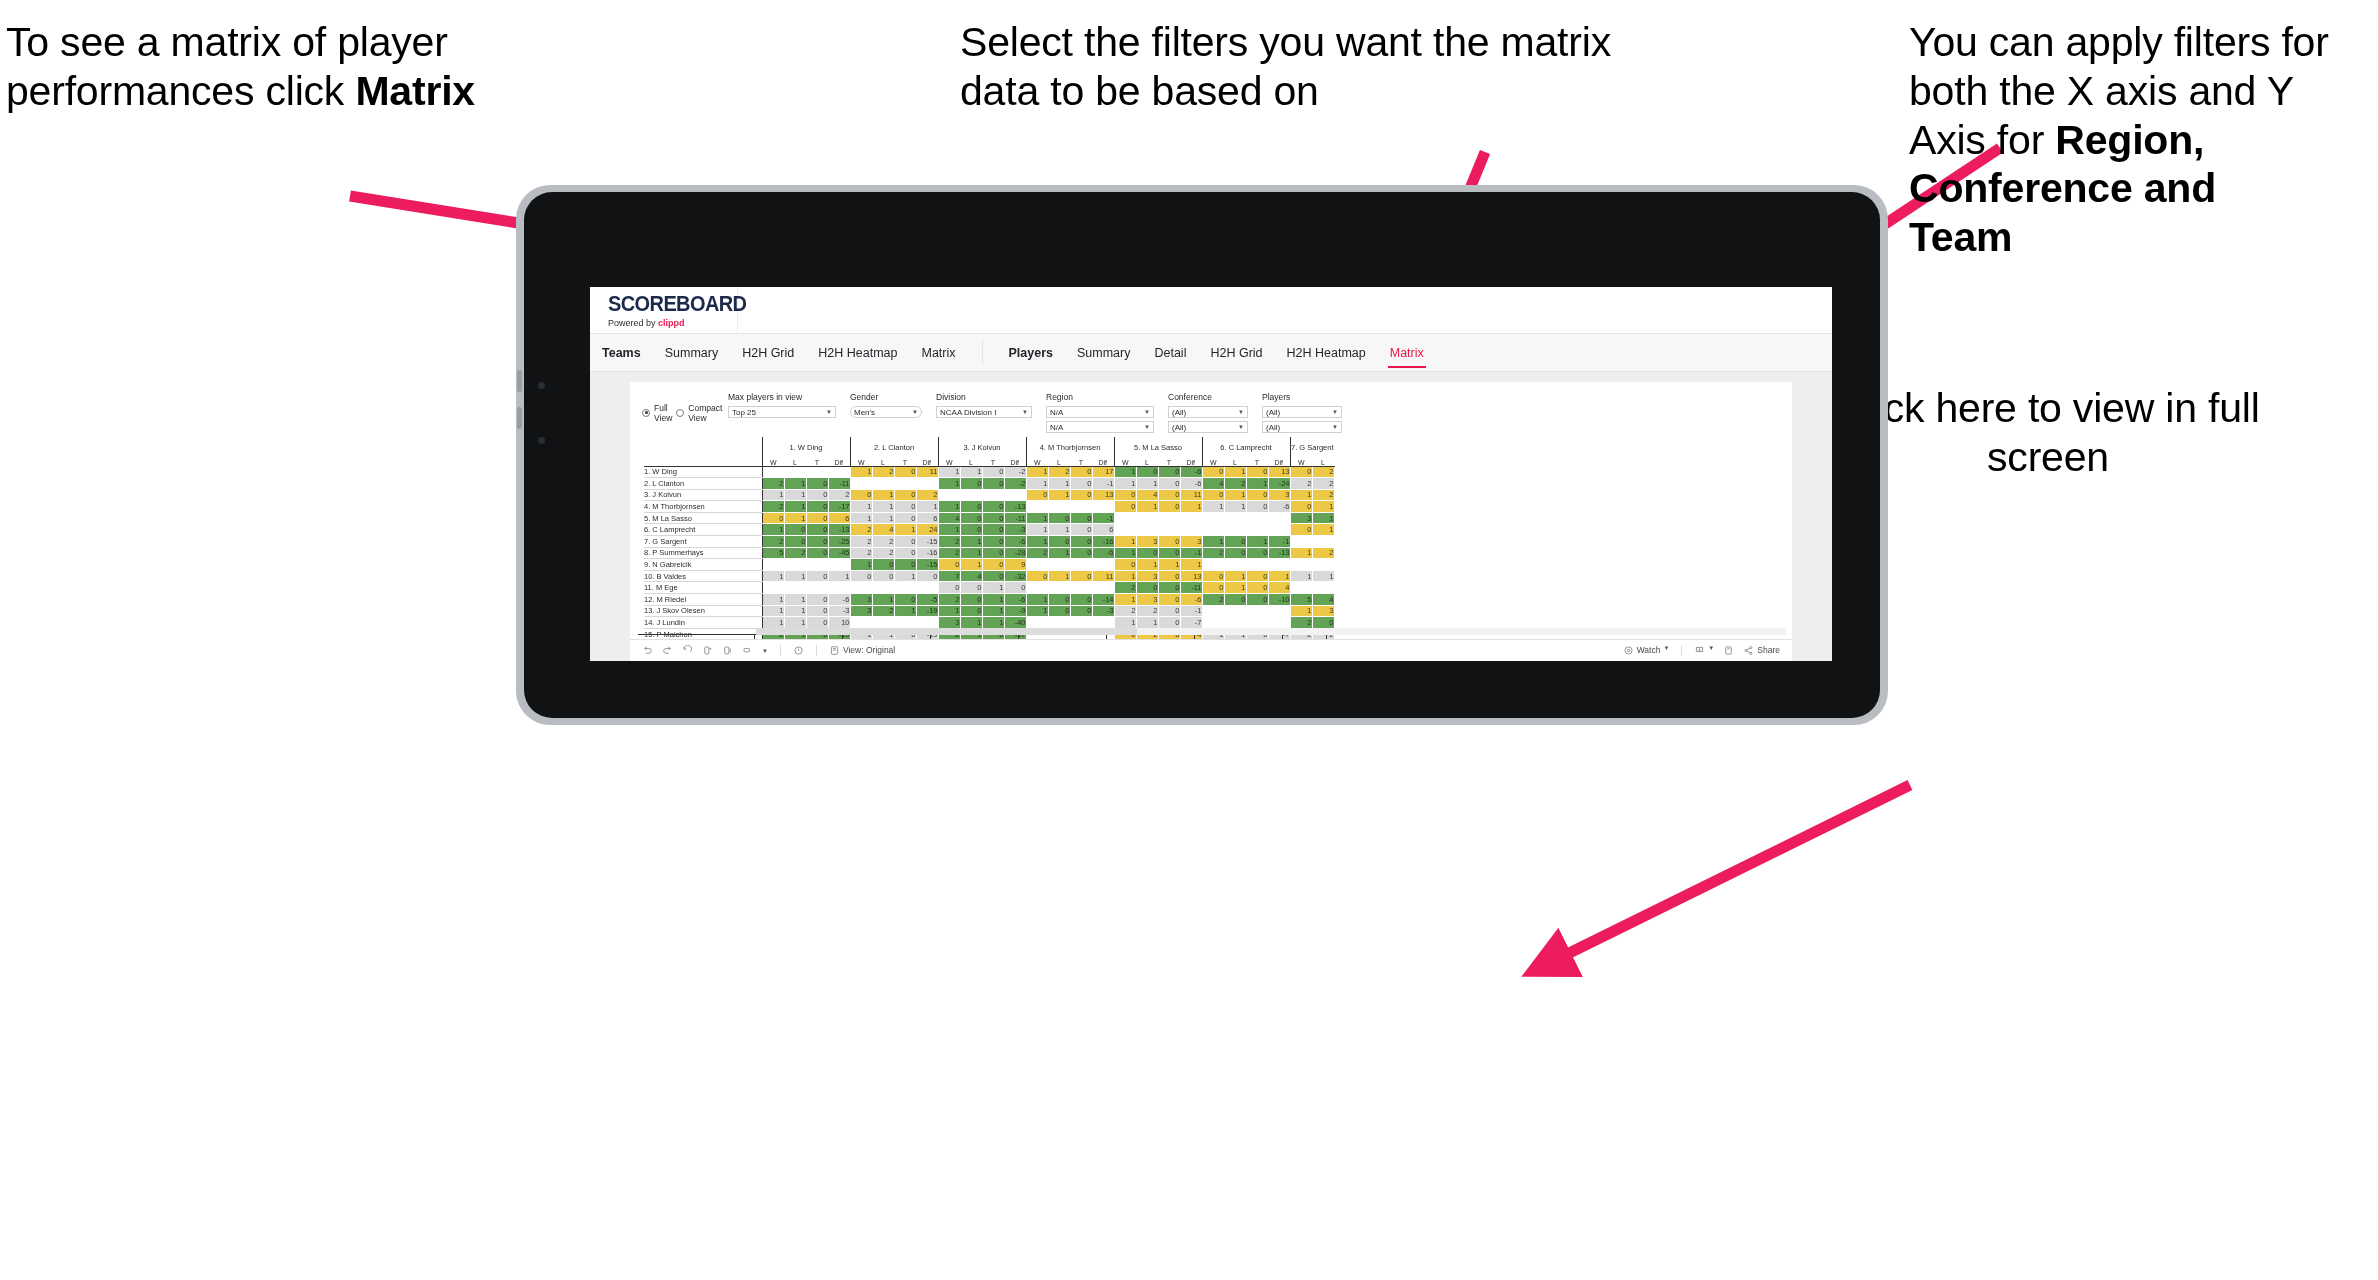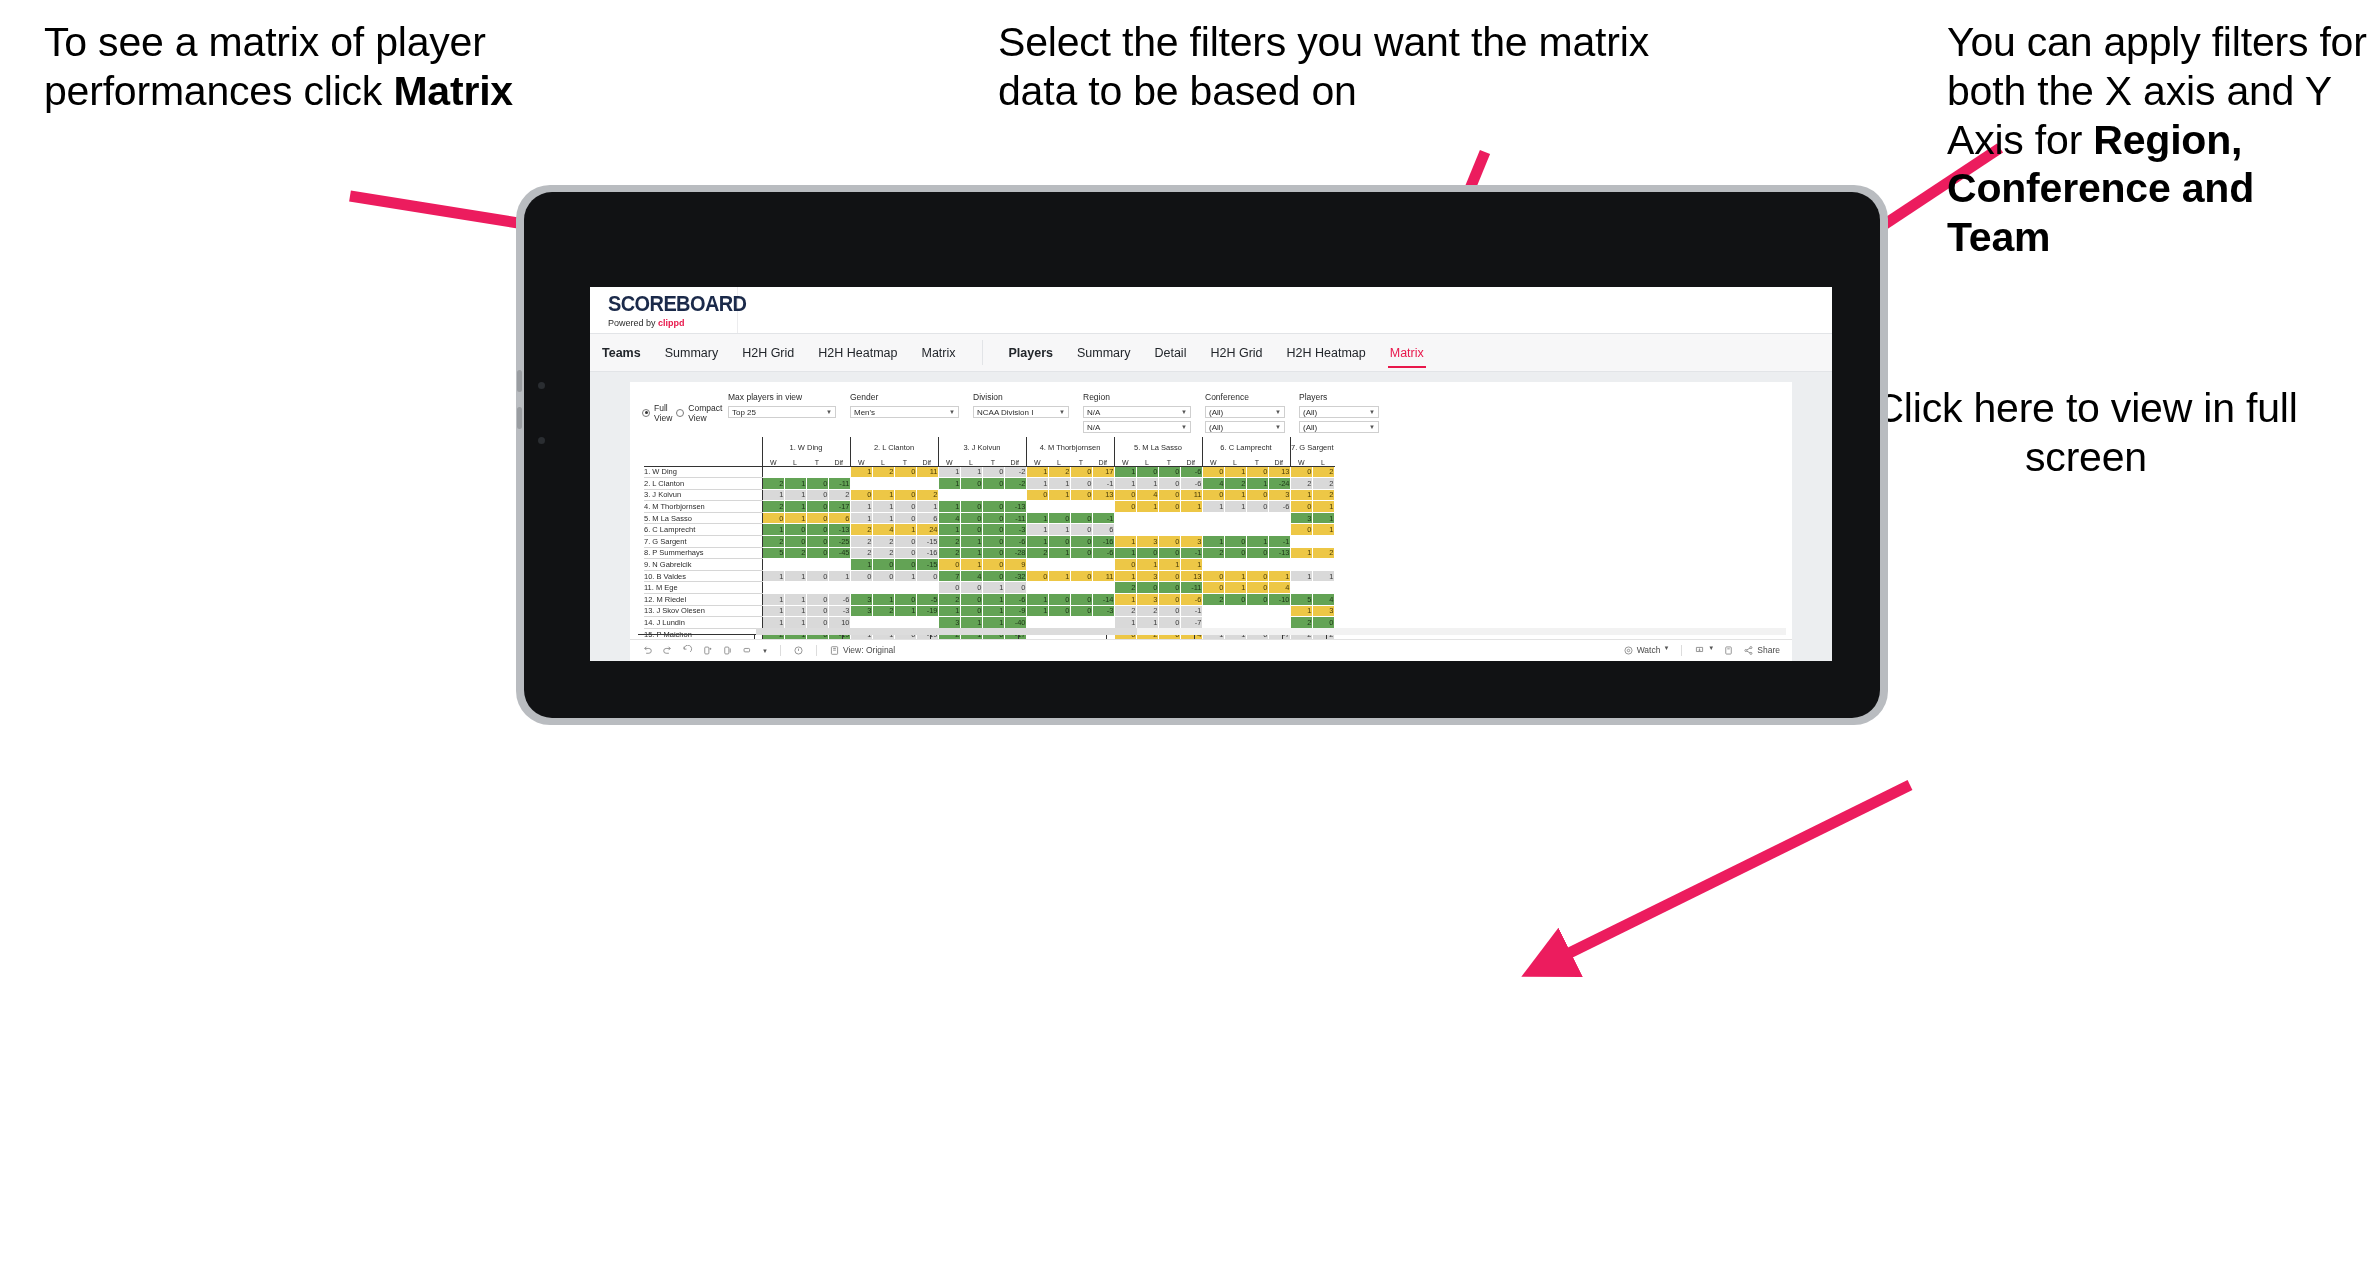--- a/index.html
+++ b/index.html
@@ -12,21 +12,20 @@
   }
 
   
   .callout {
     position: absolute;
     color: #000000;
     font-size: 41px;
     line-height: 1.19;
     font-family: "Liberation Sans", sans-serif;
     letter-spacing: -0.2px;
-    margin-left: 38px;
   }
   .callout b { font-weight: bold; }
   #callout-matrix   { left: 6px;   top: 18px;  width: 530px; }
   #callout-filters  { left: 960px; top: 18px;  width: 700px; text-align: left;}
   #callout-region   { left: 1909px;top: 18px;  width: 420px; }
   #callout-full     { left: 1818px;top: 384px; width: 460px; text-align: center; }
 
   
   .arrow-svg { position: absolute; left: 0; top: 0; width: 2378px; height: 1280px; pointer-events: none; }
 
@@ -139,21 +138,21 @@
   }
   .fgroup { display: flex; flex-direction: column; gap: 3px; }
   .fgroup .flabel { font-size: 8.5px; color: #2b2b2b; height: 11px; }
   .fsel {
     height: 12px; border: 1px solid #cfcfcf; background: #fff;
     display: flex; align-items: center; justify-content: space-between;
     padding: 0 3px; font-size: 8px; color: #2b2b2b;
   }
   .caret { font-size: 6px; color: #555; }
   .w-max { width: 108px; }
-  .w-gen { width: 109px; }
+  .w-gen { width: 72px; border-radius: 6px; }
   .w-div { width: 96px; }
   .w-reg { width: 108px; }
   .w-con { width: 80px; }
   .w-ply { width: 80px; }
 
   
   .matrix-area { flex: 1; position: relative; overflow: hidden; padding: 0 8px; }
   table.matrix {
     border-collapse: collapse; table-layout: fixed;
     font-size: 7.5px; color: #3b3b3b;

